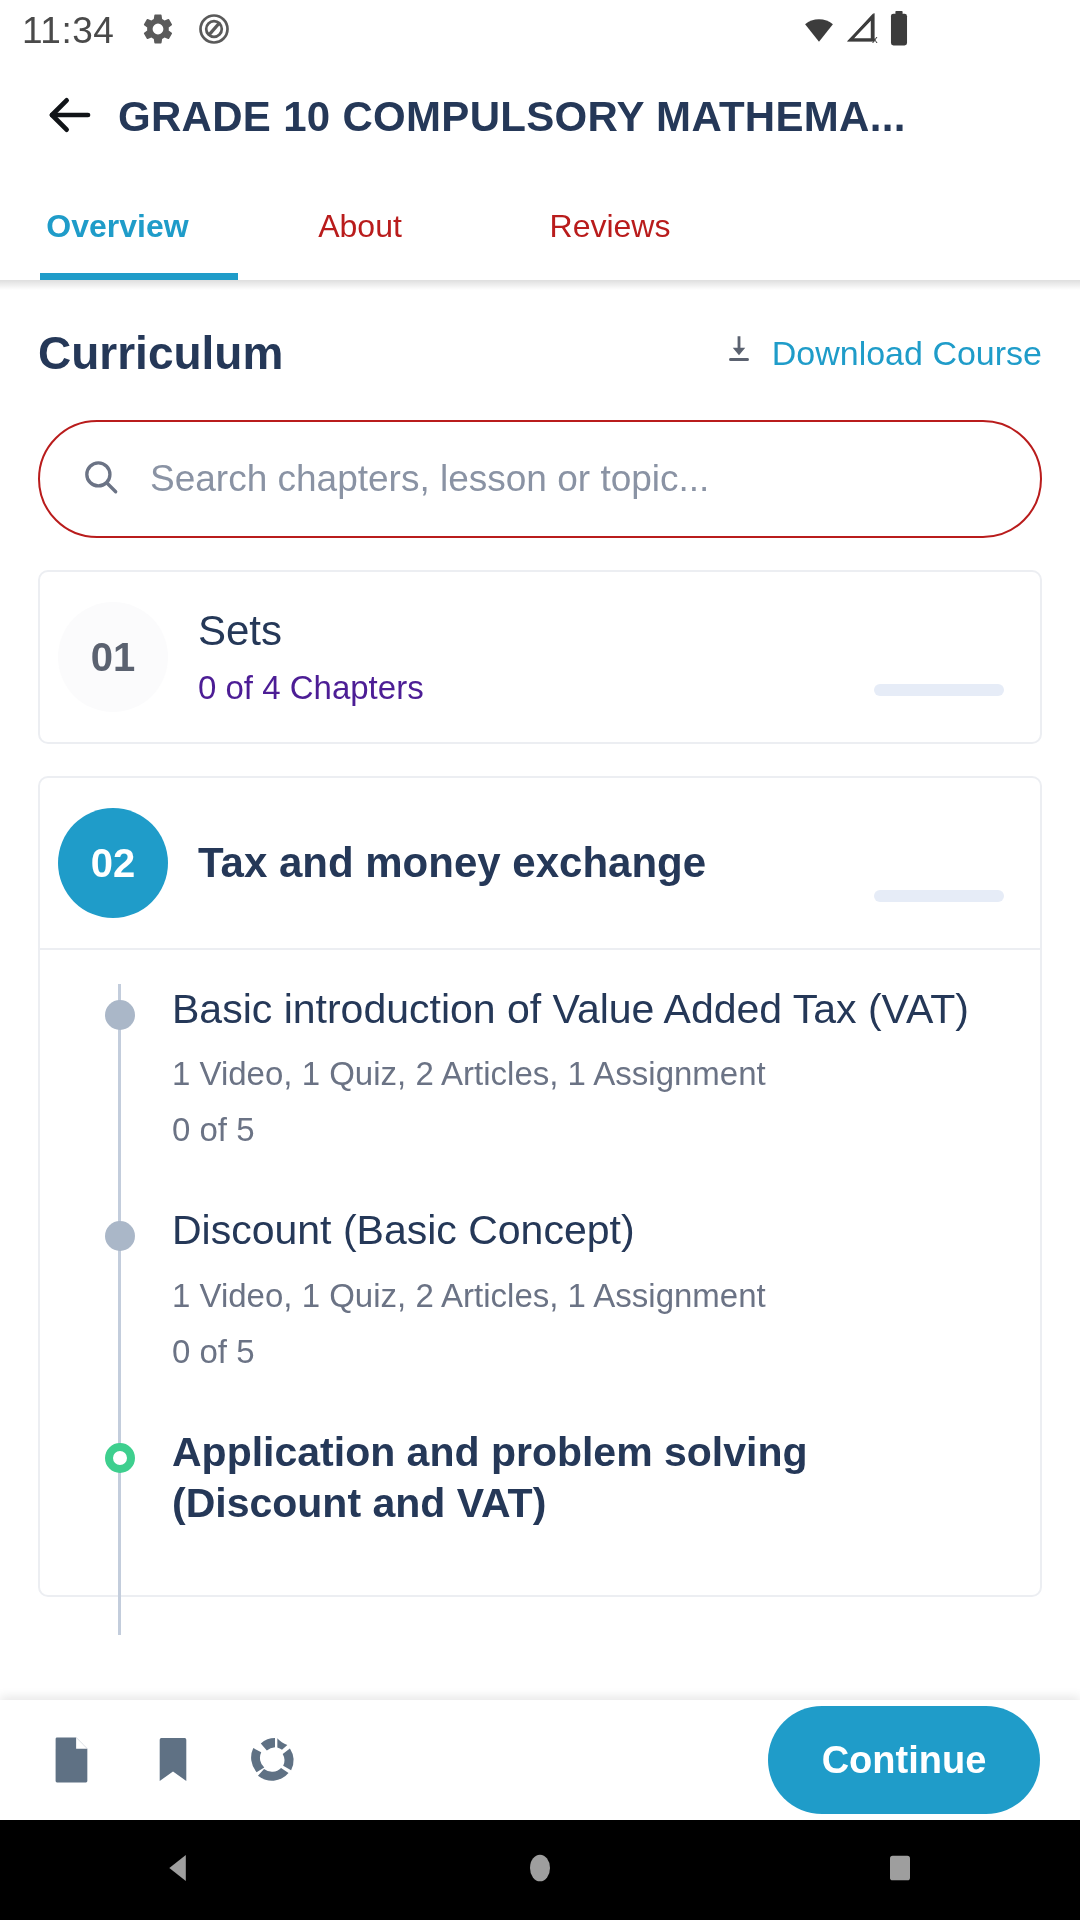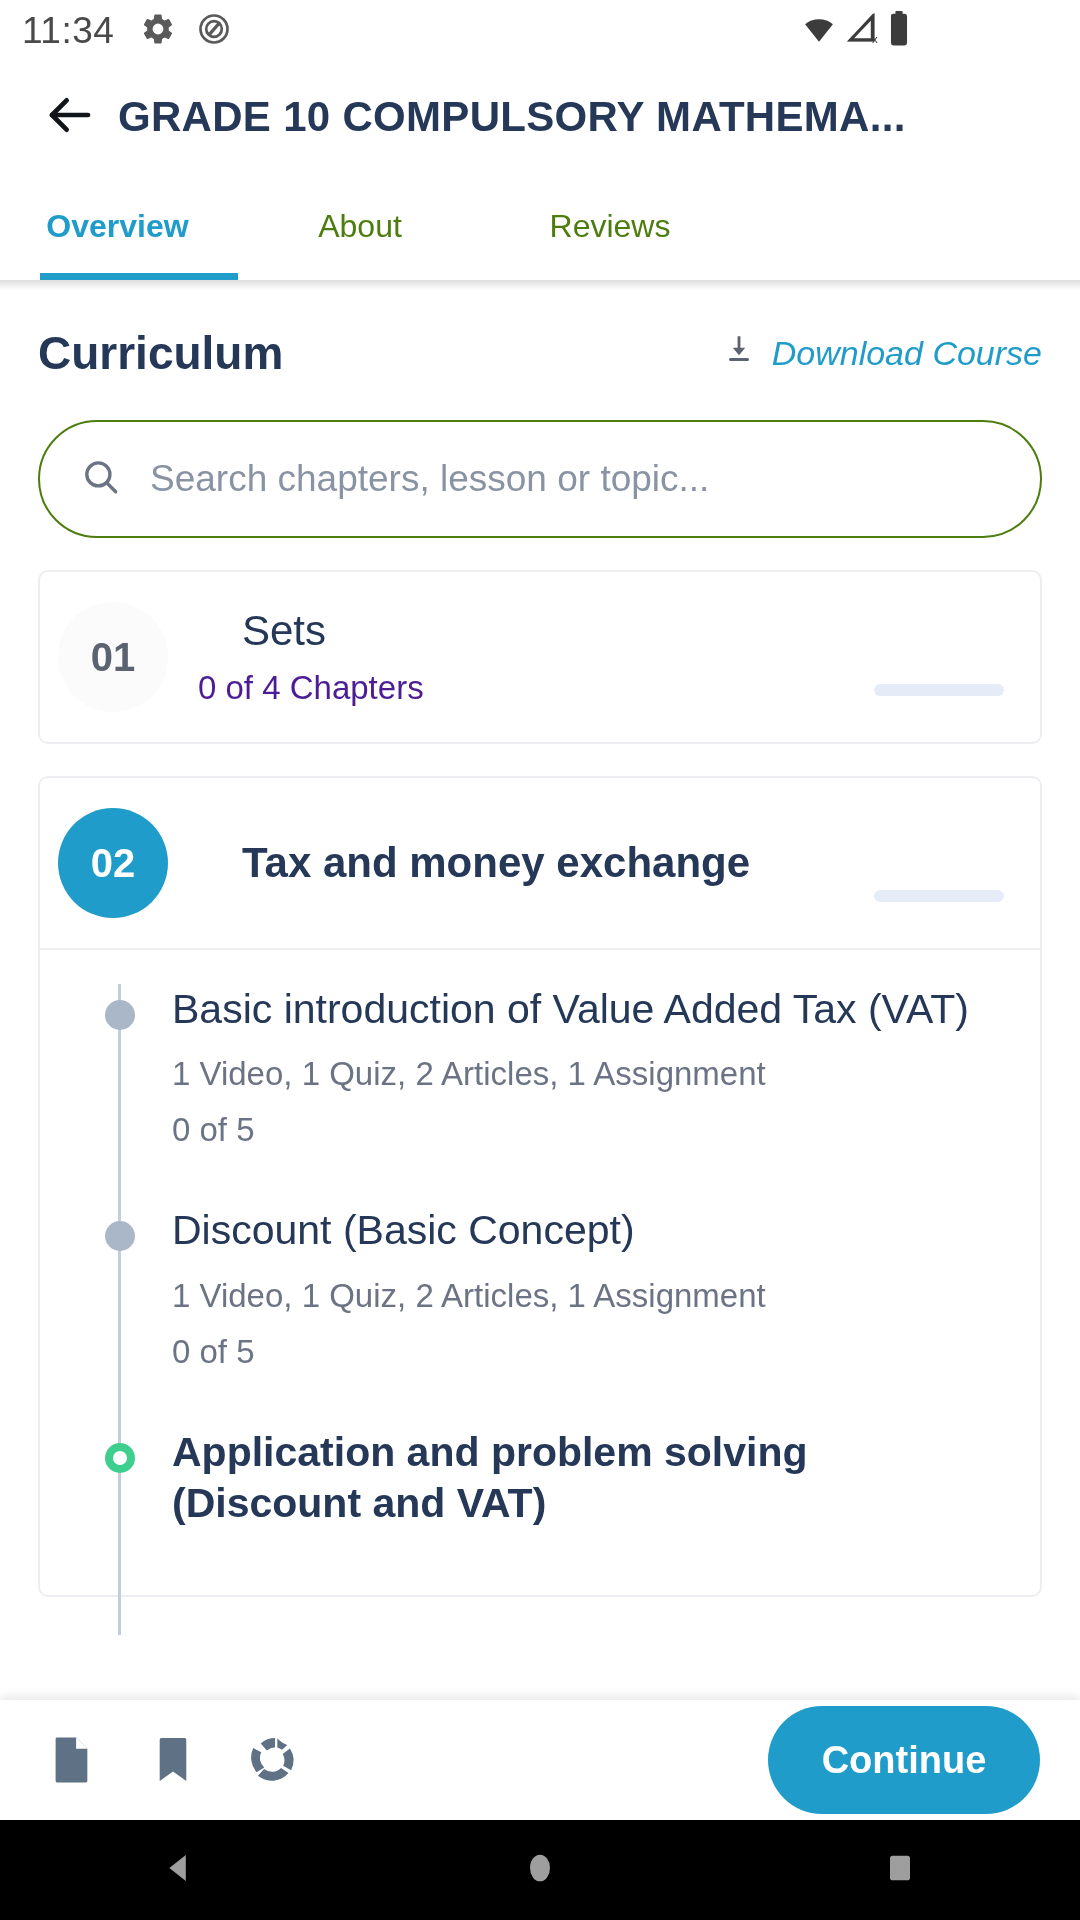--- a/index.html
+++ b/index.html
@@ -49,21 +49,21 @@
     height:100%;
     display:flex; align-items:center; justify-content:center;
     font-size:32px;
     position:relative;
     padding:0 6px;
   }
   .tab-0{ width:235px; }
   .tab-1{ width:250px; }
   .tab-2{ width:250px; }
   .tab.active{ color:#1f9cc9; font-weight:bold; }
-  .tab.inactive{ color:#4d7c0f; }
+  .tab.inactive{ color:#b91c1c; }
   .tab-underline{
     position:absolute; bottom:0; left:40px;
     width:198px; height:7px; background:#1f9cc9;
   }
   .tabs-shadow{
     width:1080px; height:10px;
     background:linear-gradient(to bottom, rgba(0,0,0,0.13), rgba(0,0,0,0));
   }
 
   
@@ -71,28 +71,28 @@
 
   .section-head{
     display:flex; align-items:center; justify-content:space-between;
     margin-top:36px;
   }
   .section-title{
     font-size:46px; font-weight:bold; color:#253858;
   }
   .download-link{
     display:flex; align-items:center; gap:16px;
-    font-size:34px; color:#1f9cc9;font-style:italic;
+    font-size:34px; color:#1f9cc9;
   }
 
   
   .searchbox{
     margin-top:40px;
     height:118px; width:1004px;
-    border:2px solid #4d7c0f; border-radius:60px;
+    border:2px solid #b91c1c; border-radius:60px;
     display:flex; align-items:center;
     padding:0 40px; gap:28px;
     background:#fff;
   }
   .search-placeholder{
     font-size:37px; color:#8a93a4;
   }
 
   
   .card{
@@ -108,21 +108,21 @@
   }
   .badge{
     width:110px; height:110px; border-radius:50%;
     display:flex; align-items:center; justify-content:center;
     font-size:40px; font-weight:bold;
     flex:none; margin-left:18px;
   }
   .badge.plain{ background:#fbfbfc; color:#5b6270; }
   .badge.filled{ background:#1f9cc9; color:#ffffff; }
   .card-text{ margin-left:30px; flex:1; }
-  .card-title{ font-size:42px; color:#253858;margin-left:44px; }
+  .card-title{ font-size:42px; color:#253858; }
   .card-title.bold{ font-weight:bold; }
   .card-sub{ font-size:33px; color:#4c1d95; margin-top:14px; }
   .card-progress{
     width:130px; height:12px; border-radius:6px;
     background:#e6ecf7; margin-right:36px; flex:none;
     align-self:flex-end; margin-bottom:16px;
   }
 
   
   .lessons{

